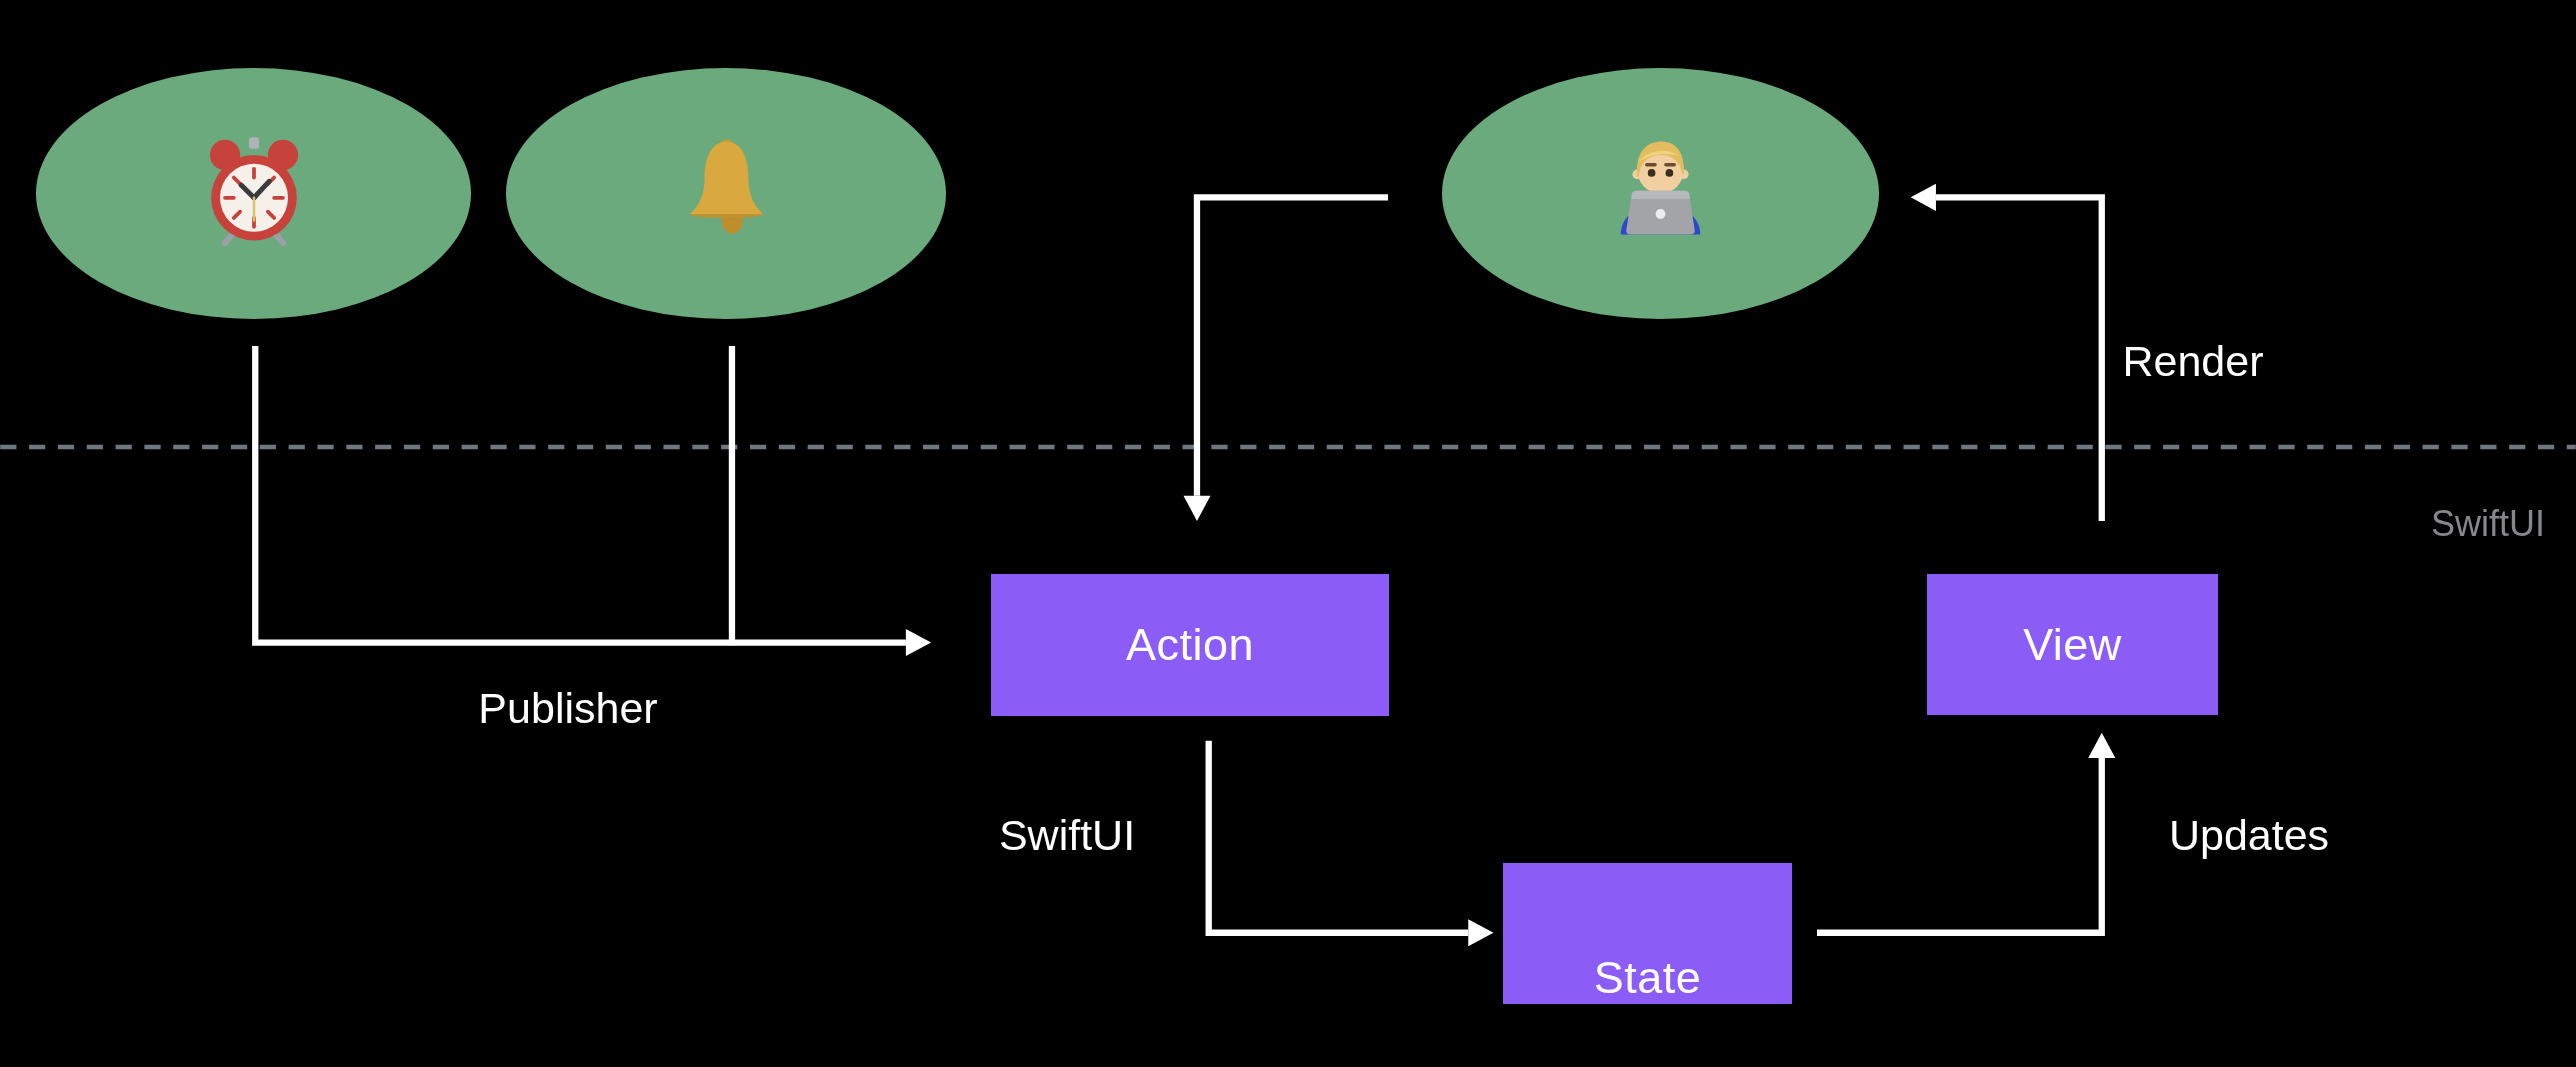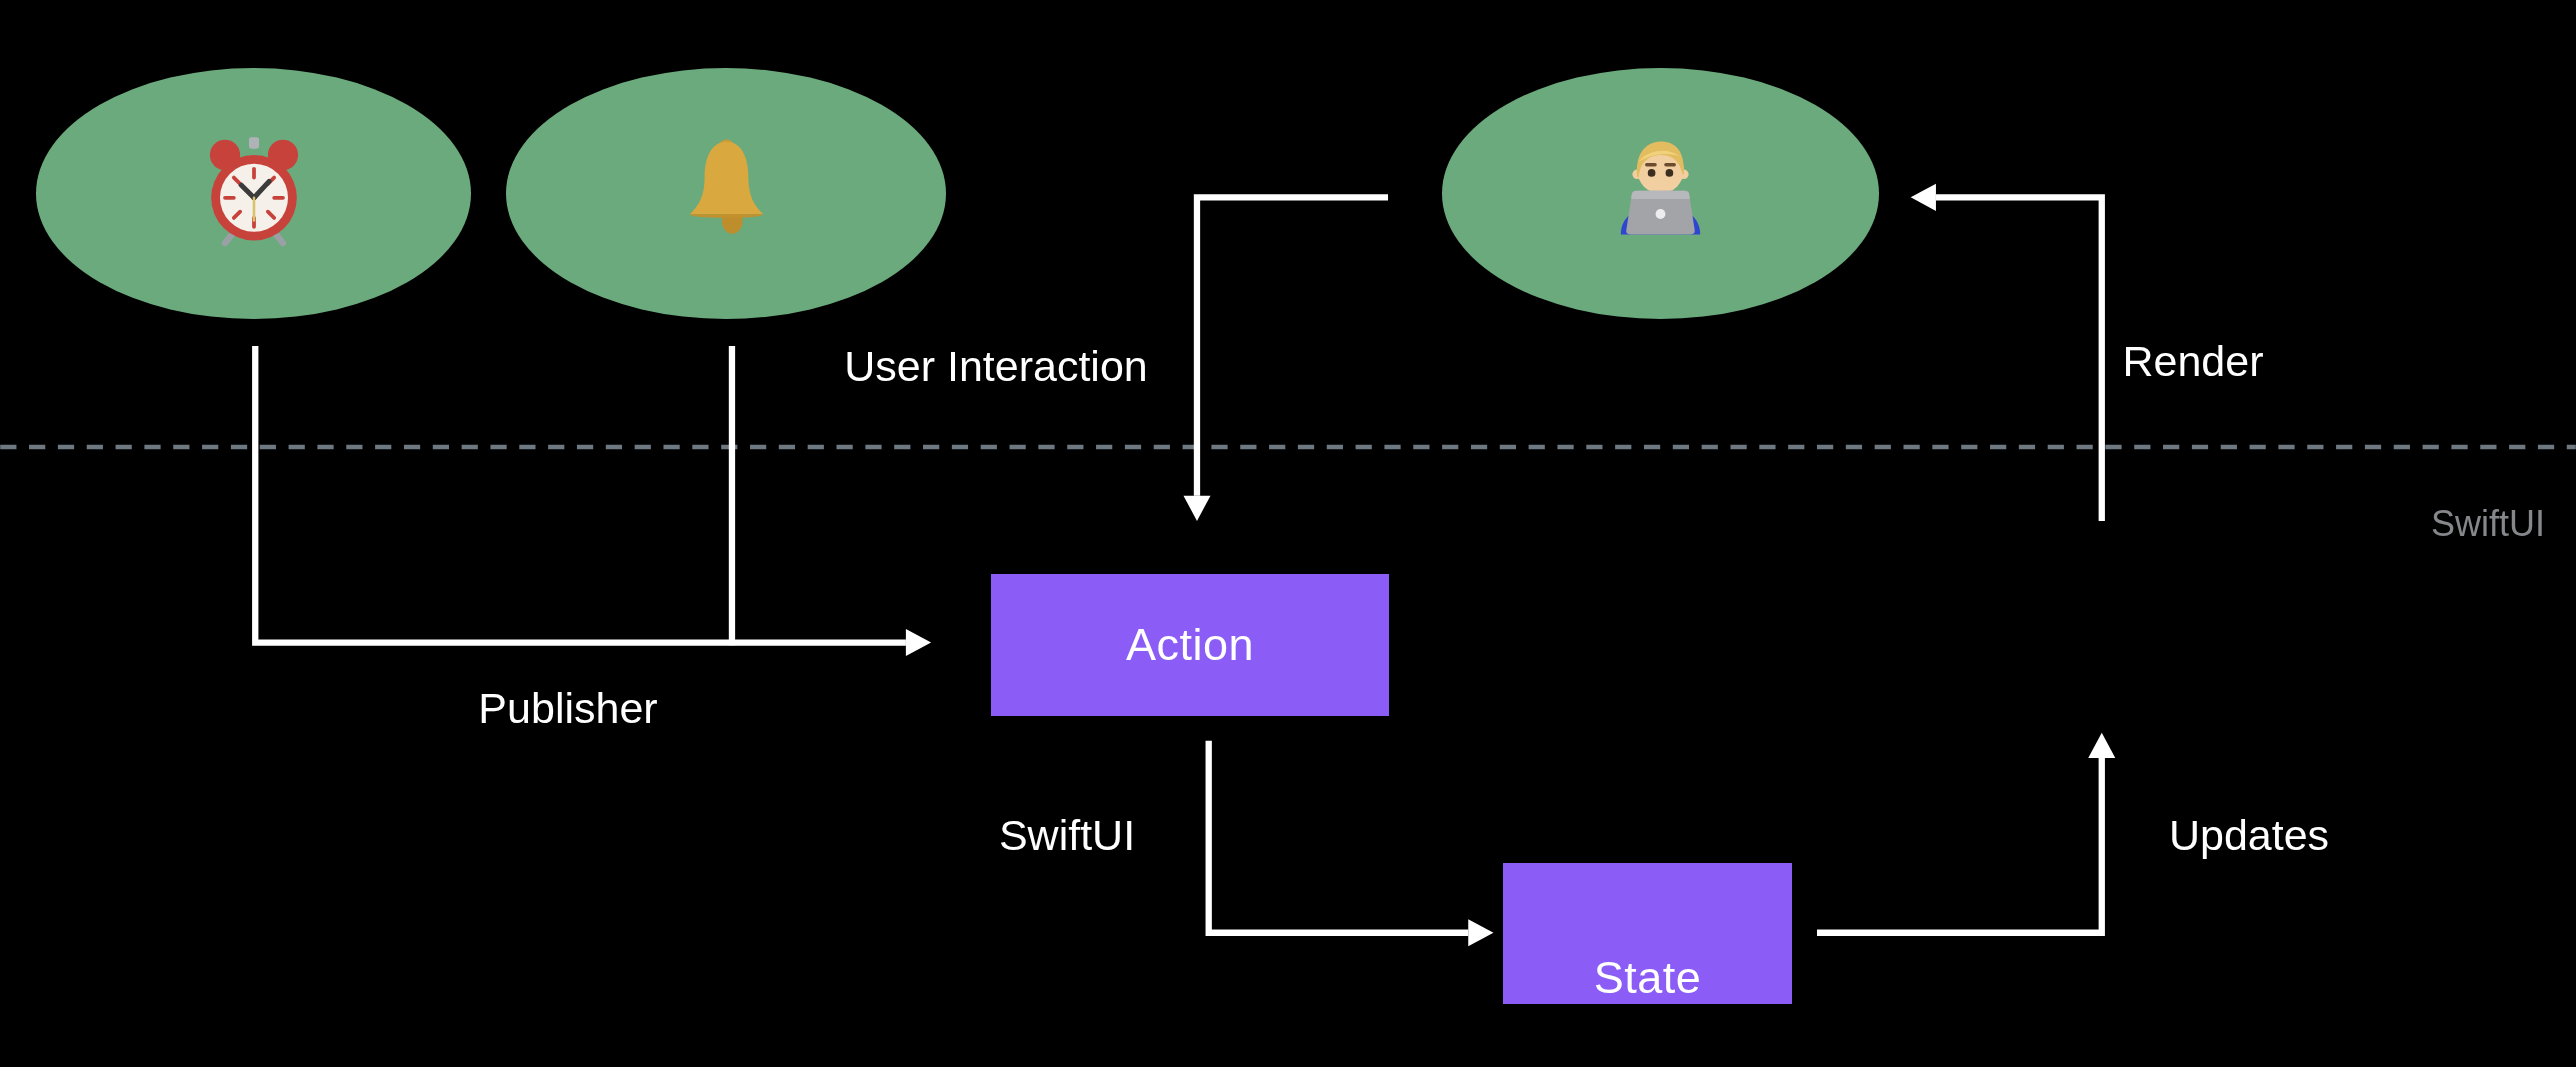--- a/index.html
+++ b/index.html
@@ -162,22 +162,24 @@
       <circle cx="50" cy="65" r="3.6" fill="#EDEDEF"></circle>
     </svg>
   </div>
 
   <div class="node node-action">
     <span>Action</span>
   </div>
   <div class="node node-state">
     <span>State</span>
   </div>
+  <div class="node node-view">
+    <span>View</span>
+  </div>
 
-  <div class="edge-label label-user-interaction">User Interaction</div>
   <div class="edge-label label-render">Render</div>
   <div class="edge-label label-publisher">Publisher</div>
   <div class="edge-label label-mutation">SwiftUI</div>
   <div class="edge-label label-updates">Updates</div>
 
   <div class="framework-label">SwiftUI</div>
 
 </div>
 
 

